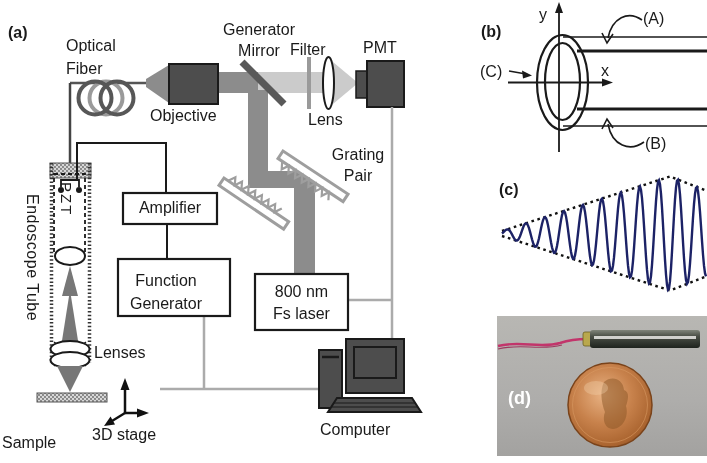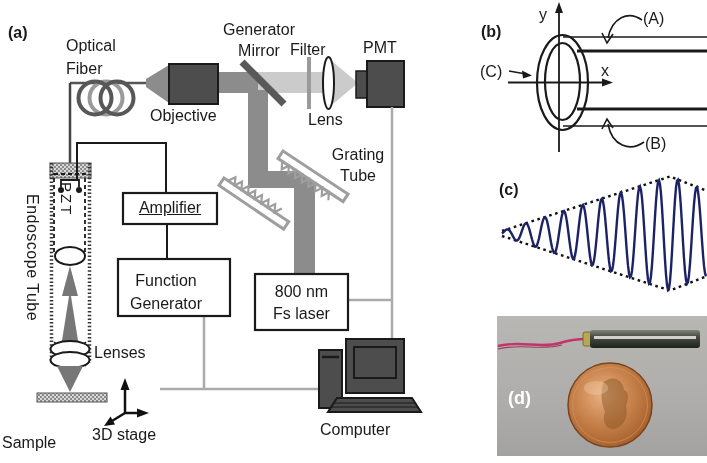--- a/index.html
+++ b/index.html
@@ -183,23 +183,23 @@
   <div class="lbl" style="left:66px;top:34px;line-height:23px;"><span>Optical</span><br><span>Fiber</span></div>
 
   <div class="lbl ctr" style="left:222px;top:19px;width:74px;"><span>Generator</span><br><span>Mirror</span></div>
 
   <div class="lbl" style="left:290px;top:39px;">Filter</div>
 
   <div class="lbl" style="left:308px;top:109px;">Lens</div>
 
   <div class="lbl" style="left:363px;top:37px;">PMT</div>
 
-  <div class="lbl ctr" style="left:320px;top:144px;width:76px;"><span>Grating</span><br><span>Tube</span></div>
-
-  <div class="lbl ctr" style="left:123px;top:197px;width:94px;text-decoration:underline;">Amplifier</div>
+  <div class="lbl ctr" style="left:320px;top:144px;width:76px;"><span>Grating</span><br><span>Pair</span></div>
+
+  <div class="lbl ctr" style="left:123px;top:197px;width:94px;">Amplifier</div>
 
   <div class="lbl ctr" style="left:118px;top:269px;width:96px;line-height:23px;"><span>Function</span><br><span>Generator</span></div>
 
   <div class="lbl ctr" style="left:255px;top:281px;width:93px;line-height:22px;"><span>800 nm</span><br><span>Fs laser</span></div>
 
   <div class="lbl vert" style="left:22px;top:194px;height:150px;">Endoscope Tube</div>
 
   <div class="lbl vert" style="left:56px;top:182px;height:62px;font-size:15px;letter-spacing:2px;">PZT</div>
 
   <div class="lbl" style="left:94px;top:342px;">Lenses</div>

